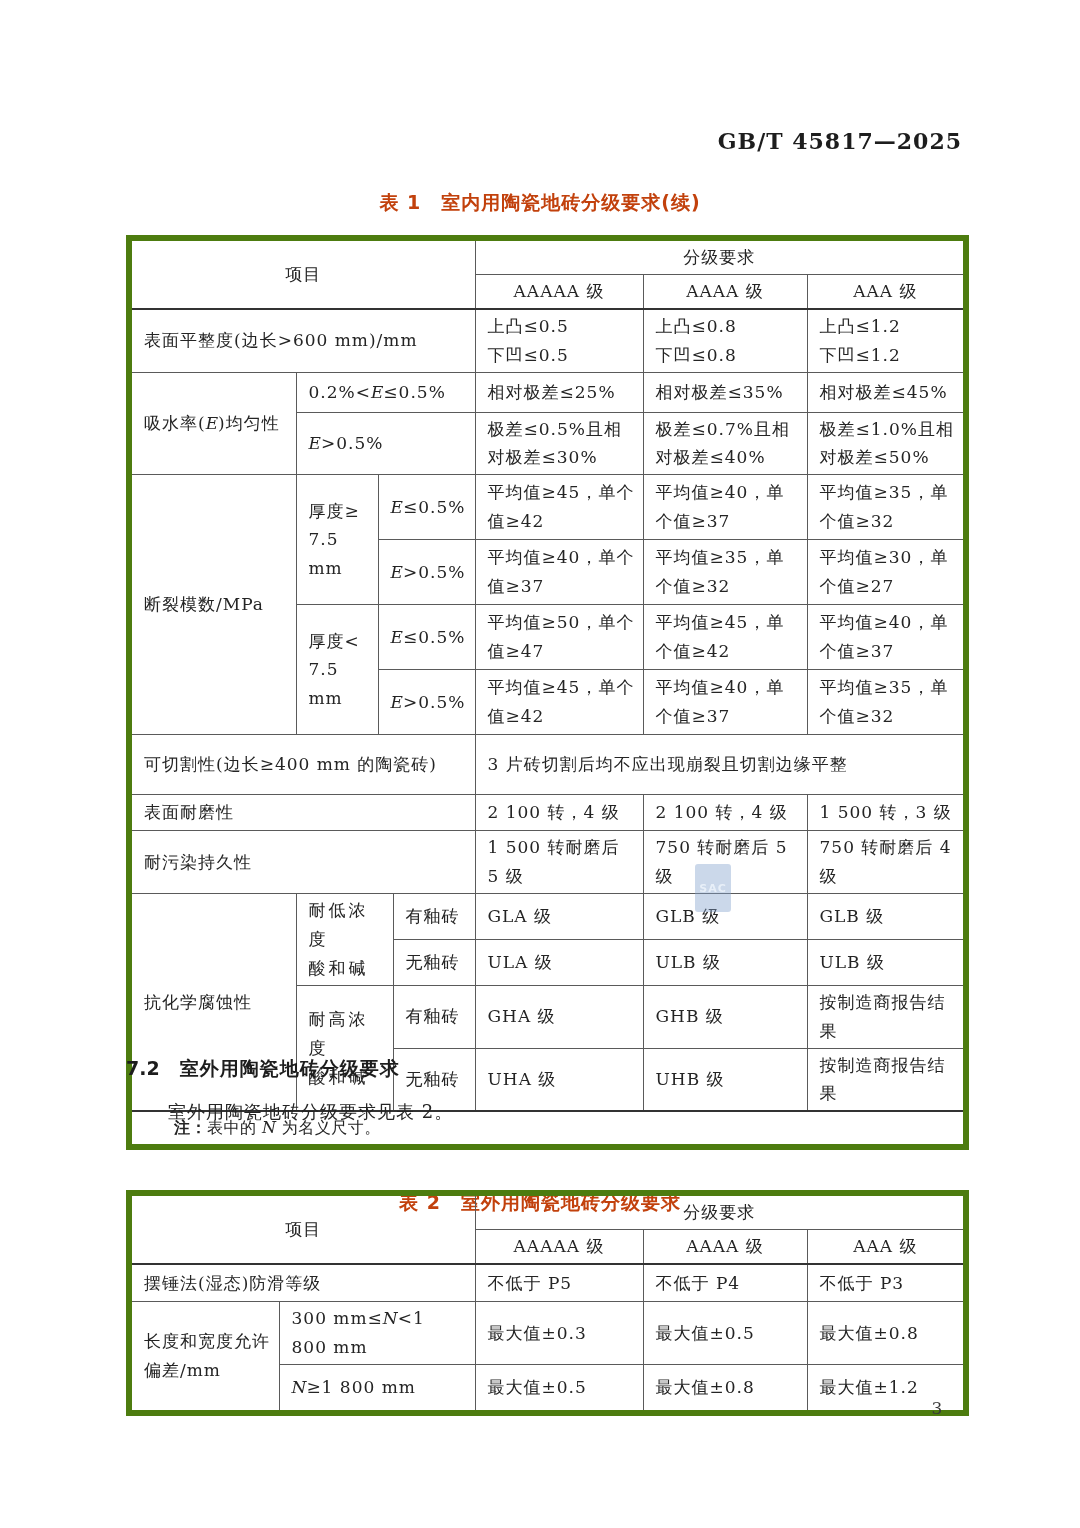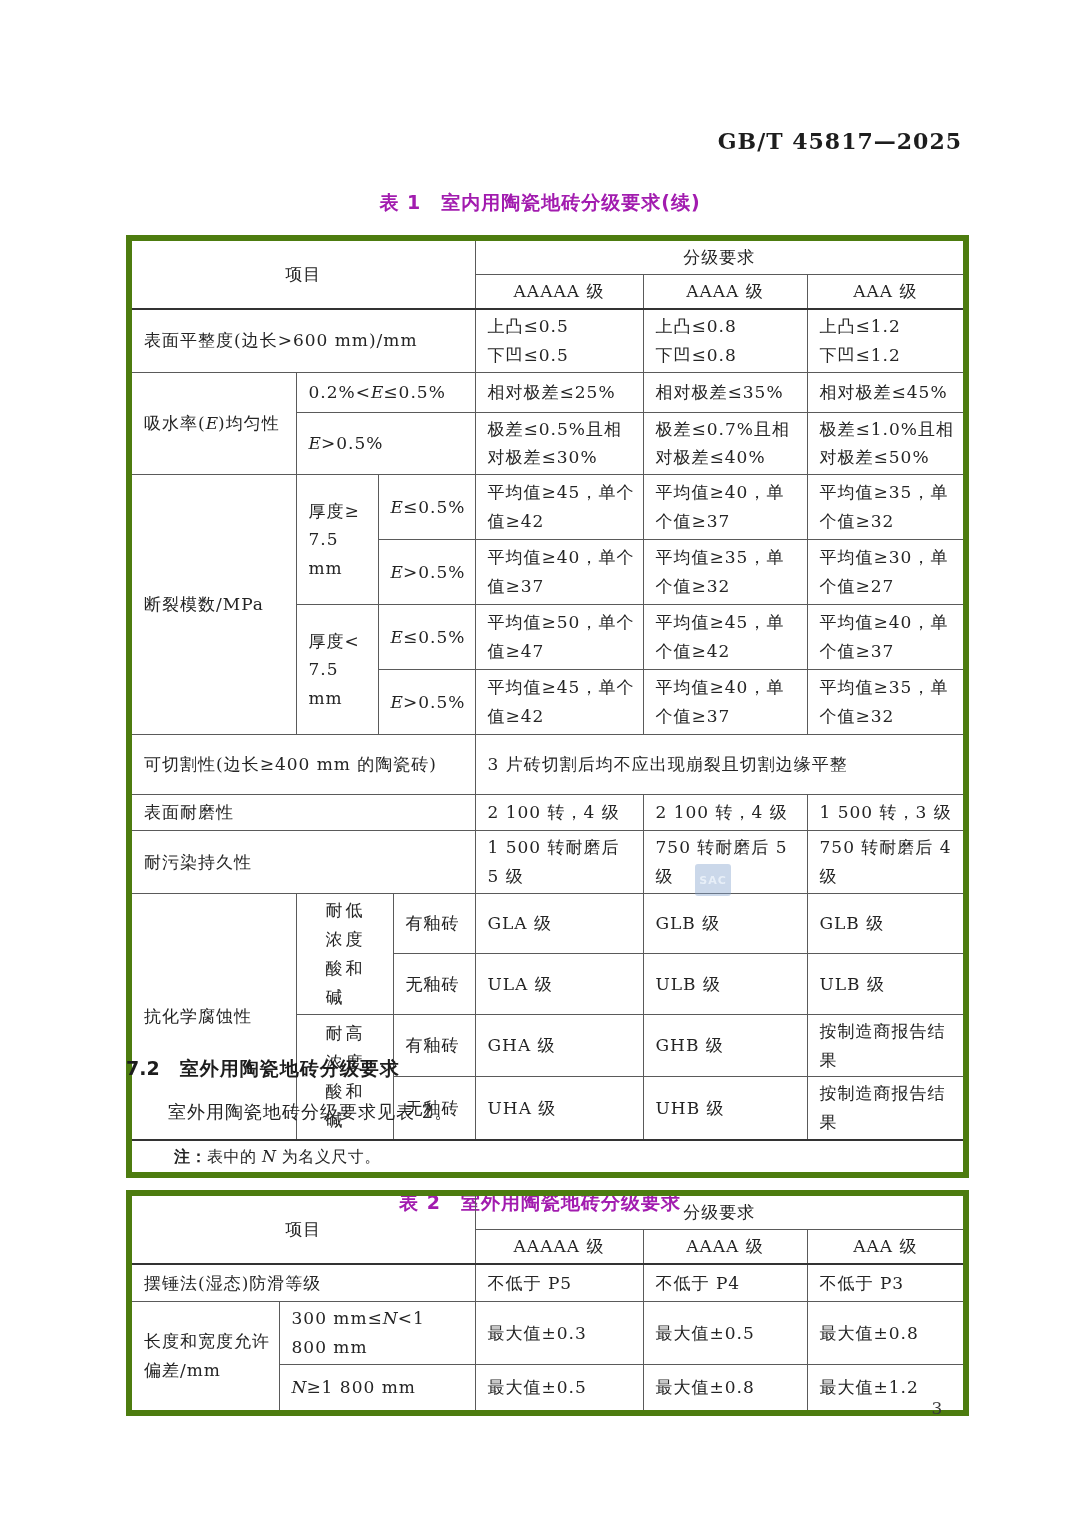--- a/index.html
+++ b/index.html
@@ -7,60 +7,60 @@
     width:1080px;height:1528px;background:#ffffff;position:relative;overflow:hidden;
     font-family:"DejaVu Serif","Liberation Serif",serif;color:#242424;
   }
   .hdr-ref{
     position:absolute;top:128px;right:118px;
     font-size:22px;font-weight:bold;letter-spacing:1px;color:#1d1d1d;
   }
   .tbl-caption{
     position:absolute;left:0;width:1080px;text-align:center;
     font-family:"DejaVu Sans","Liberation Sans",sans-serif;
-    font-weight:bold;font-size:19px;color:#a21caf;letter-spacing:1px;
+    font-weight:bold;font-size:19px;color:#c2410c;letter-spacing:1px;
   }
   #t1cap{top:190px;}
   #t2cap{top:1190px;}
   table{
     position:absolute;left:126px;width:837px;
     border-collapse:collapse;table-layout:fixed;
     border:6px solid #4d7c0f;
   }
   #table1{top:235px;}
   #table2{top:1190px;}
   td{
     border:1px solid #5a5a5a;
     font-size:17px;line-height:1.7;letter-spacing:1px;
     padding:2px 8px 2px 12px;vertical-align:middle;color:#242424;
     overflow:hidden;
   }
   td.ctr{text-align:center;padding:2px 4px;}
   td.pre{white-space:pre-line;}
   tr.thick-top td{border-top:2px solid #333333;}
   tr.sub td{border-top:1px solid #a3a3a3;}
-  td.spread{letter-spacing:3px;white-space:pre-line;padding-left:29px;}
+  td.spread{letter-spacing:3px;white-space:pre-line;}
   .var{font-style:italic;font-family:"DejaVu Serif","Liberation Serif",serif;letter-spacing:0;}
   td.note-cell{padding-left:42px;font-size:16px;letter-spacing:0.5px;}
   .note-tag{font-family:"DejaVu Sans","Liberation Sans",sans-serif;font-weight:bold;}
   .sec-head{
     position:absolute;left:126px;top:1056px;
     font-family:"DejaVu Sans","Liberation Sans",sans-serif;
     font-weight:bold;font-size:19px;color:#1d1d1d;letter-spacing:1px;
   }
   .sec-head .sec-no{margin-right:20px;letter-spacing:0;}
   .sec-para{
     position:absolute;left:168px;top:1100px;font-size:18px;letter-spacing:1px;color:#242424;
   }
   .page-num{
     position:absolute;left:922px;top:1398px;width:30px;text-align:center;
     font-size:17px;color:#3a3a3a;
   }
   .watermark{
-    position:absolute;left:695px;top:864px;width:36px;height:32px;
+    position:absolute;left:695px;top:864px;width:36px;height:48px;
     background:rgba(130,162,205,0.42);border-radius:3px;
     display:flex;align-items:center;justify-content:center;
     font-family:"DejaVu Sans","Liberation Sans",sans-serif;
     font-size:11px;font-weight:bold;color:rgba(235,242,250,0.9);letter-spacing:1px;
     pointer-events:none;
   }
 </style>
 </head>
 <body>
 

